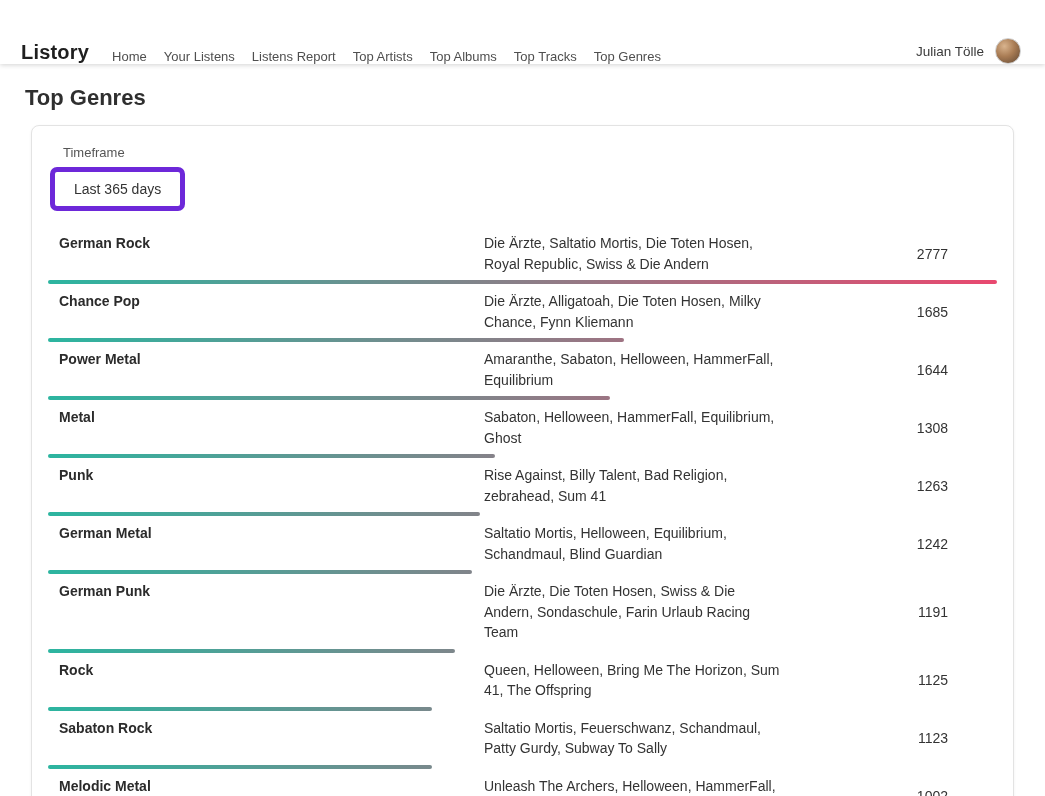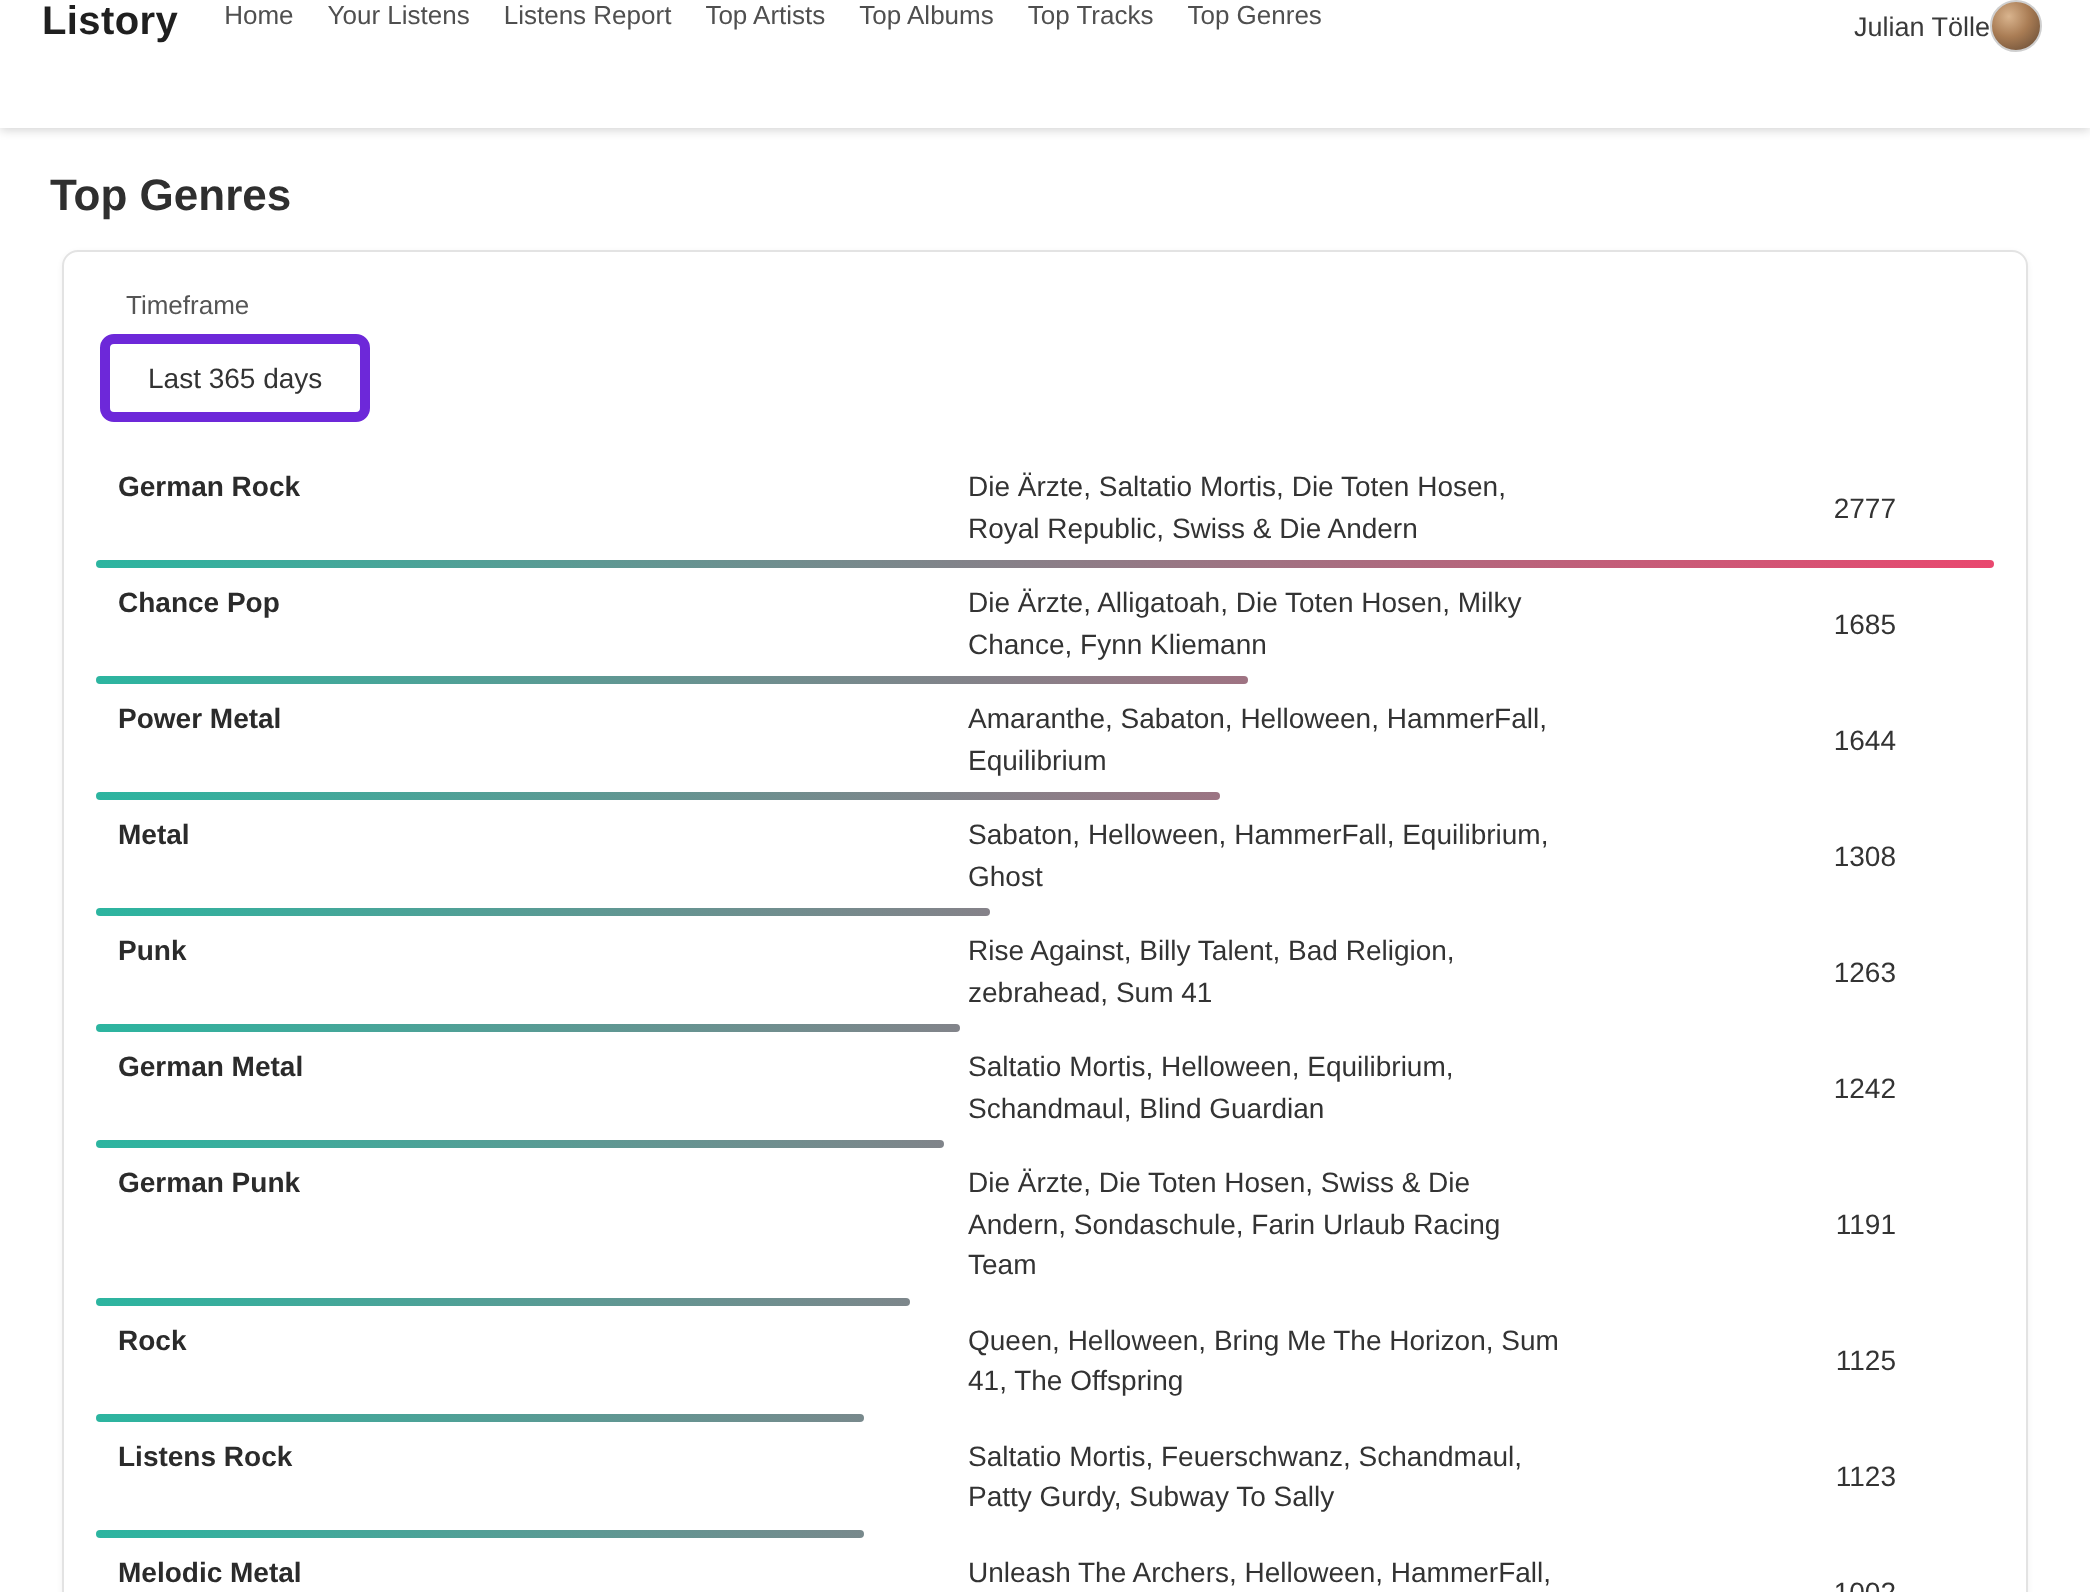--- a/index.html
+++ b/index.html
@@ -1,27 +1,27 @@
 <!DOCTYPE html>
 <html style="--bar-start: #2cb5a0; --bar-end: #e9486f;"><head>
 <meta charset="utf-8">
 <style>
   * { margin: 0; padding: 0; box-sizing: border-box; }
   html, body {
     width: 1045px; height: 796px; overflow: hidden; background: #fff;
     font-family: "Liberation Sans", sans-serif; color: #333;
   }
   .navbar {
-    display: flex; align-items: flex-start; height: 64px; padding: 0 24px 0 21px;
+    display: flex; align-items: flex-end; height: 64px; padding: 0 24px 0 21px;
     background: #fff; box-shadow: 0 1px 5px rgba(0,0,0,.18); position: relative; z-index: 2;
   }
   .brand { font-size: 20px; font-weight: 800; color: #1f1f1f; letter-spacing: .2px; cursor: pointer; }
   .nav-links { display: flex; align-items: center; gap: 17px; margin-left: 23px; flex: 1; }
   .nav-link { font-size: 13px; color: #4f4f4f; cursor: pointer; text-decoration: none; white-space: nowrap; }
-  .nav-user { display: flex; align-items: center; }
+  .nav-user { display: flex; align-items: center; gap: 11px; }
   .user-name { font-size: 13.5px; color: #3a3a3a; white-space: nowrap; }
   .avatar {
     width: 26px; height: 26px; border-radius: 50%; cursor: pointer;
     background: radial-gradient(circle at 35% 30%, #d9b48e 0%, #a97c54 45%, #5f4632 100%);
     border: 1px solid #cfcfcf; flex: none;
   }
   .page-title { font-size: 22px; font-weight: 700; color: #2f2f2f; margin: 21px 0 14px 25px; }
   .card {
     margin: 0 31px; border: 1px solid #e3e3e3; border-radius: 8px; background: #fff;
     box-shadow: 0 1px 3px rgba(0,0,0,.06); padding: 13px 16px 24px;
@@ -157,21 +157,21 @@
     <div class="genre-artists">Queen, Helloween, Bring Me The Horizon, Sum 41, The Offspring</div>
     <div class="genre-count">1125</div>
     <div class="bar-track">
       <div class="bar-clip" style="width: 40.5113%;">
         <div class="bar-grad" style="width: 246.844%;"></div>
       </div>
     </div>
   </div>
 
   <div class="genre-row">
-    <div class="genre-name">Listens Rock</div>
+    <div class="genre-name">Sabaton Rock</div>
     <div class="genre-artists">Saltatio Mortis, Feuerschwanz, Schandmaul, Patty Gurdy, Subway To Sally</div>
     <div class="genre-count">1123</div>
     <div class="bar-track">
       <div class="bar-clip" style="width: 40.4393%;">
         <div class="bar-grad" style="width: 247.284%;"></div>
       </div>
     </div>
   </div>
 
   <div class="genre-row">

